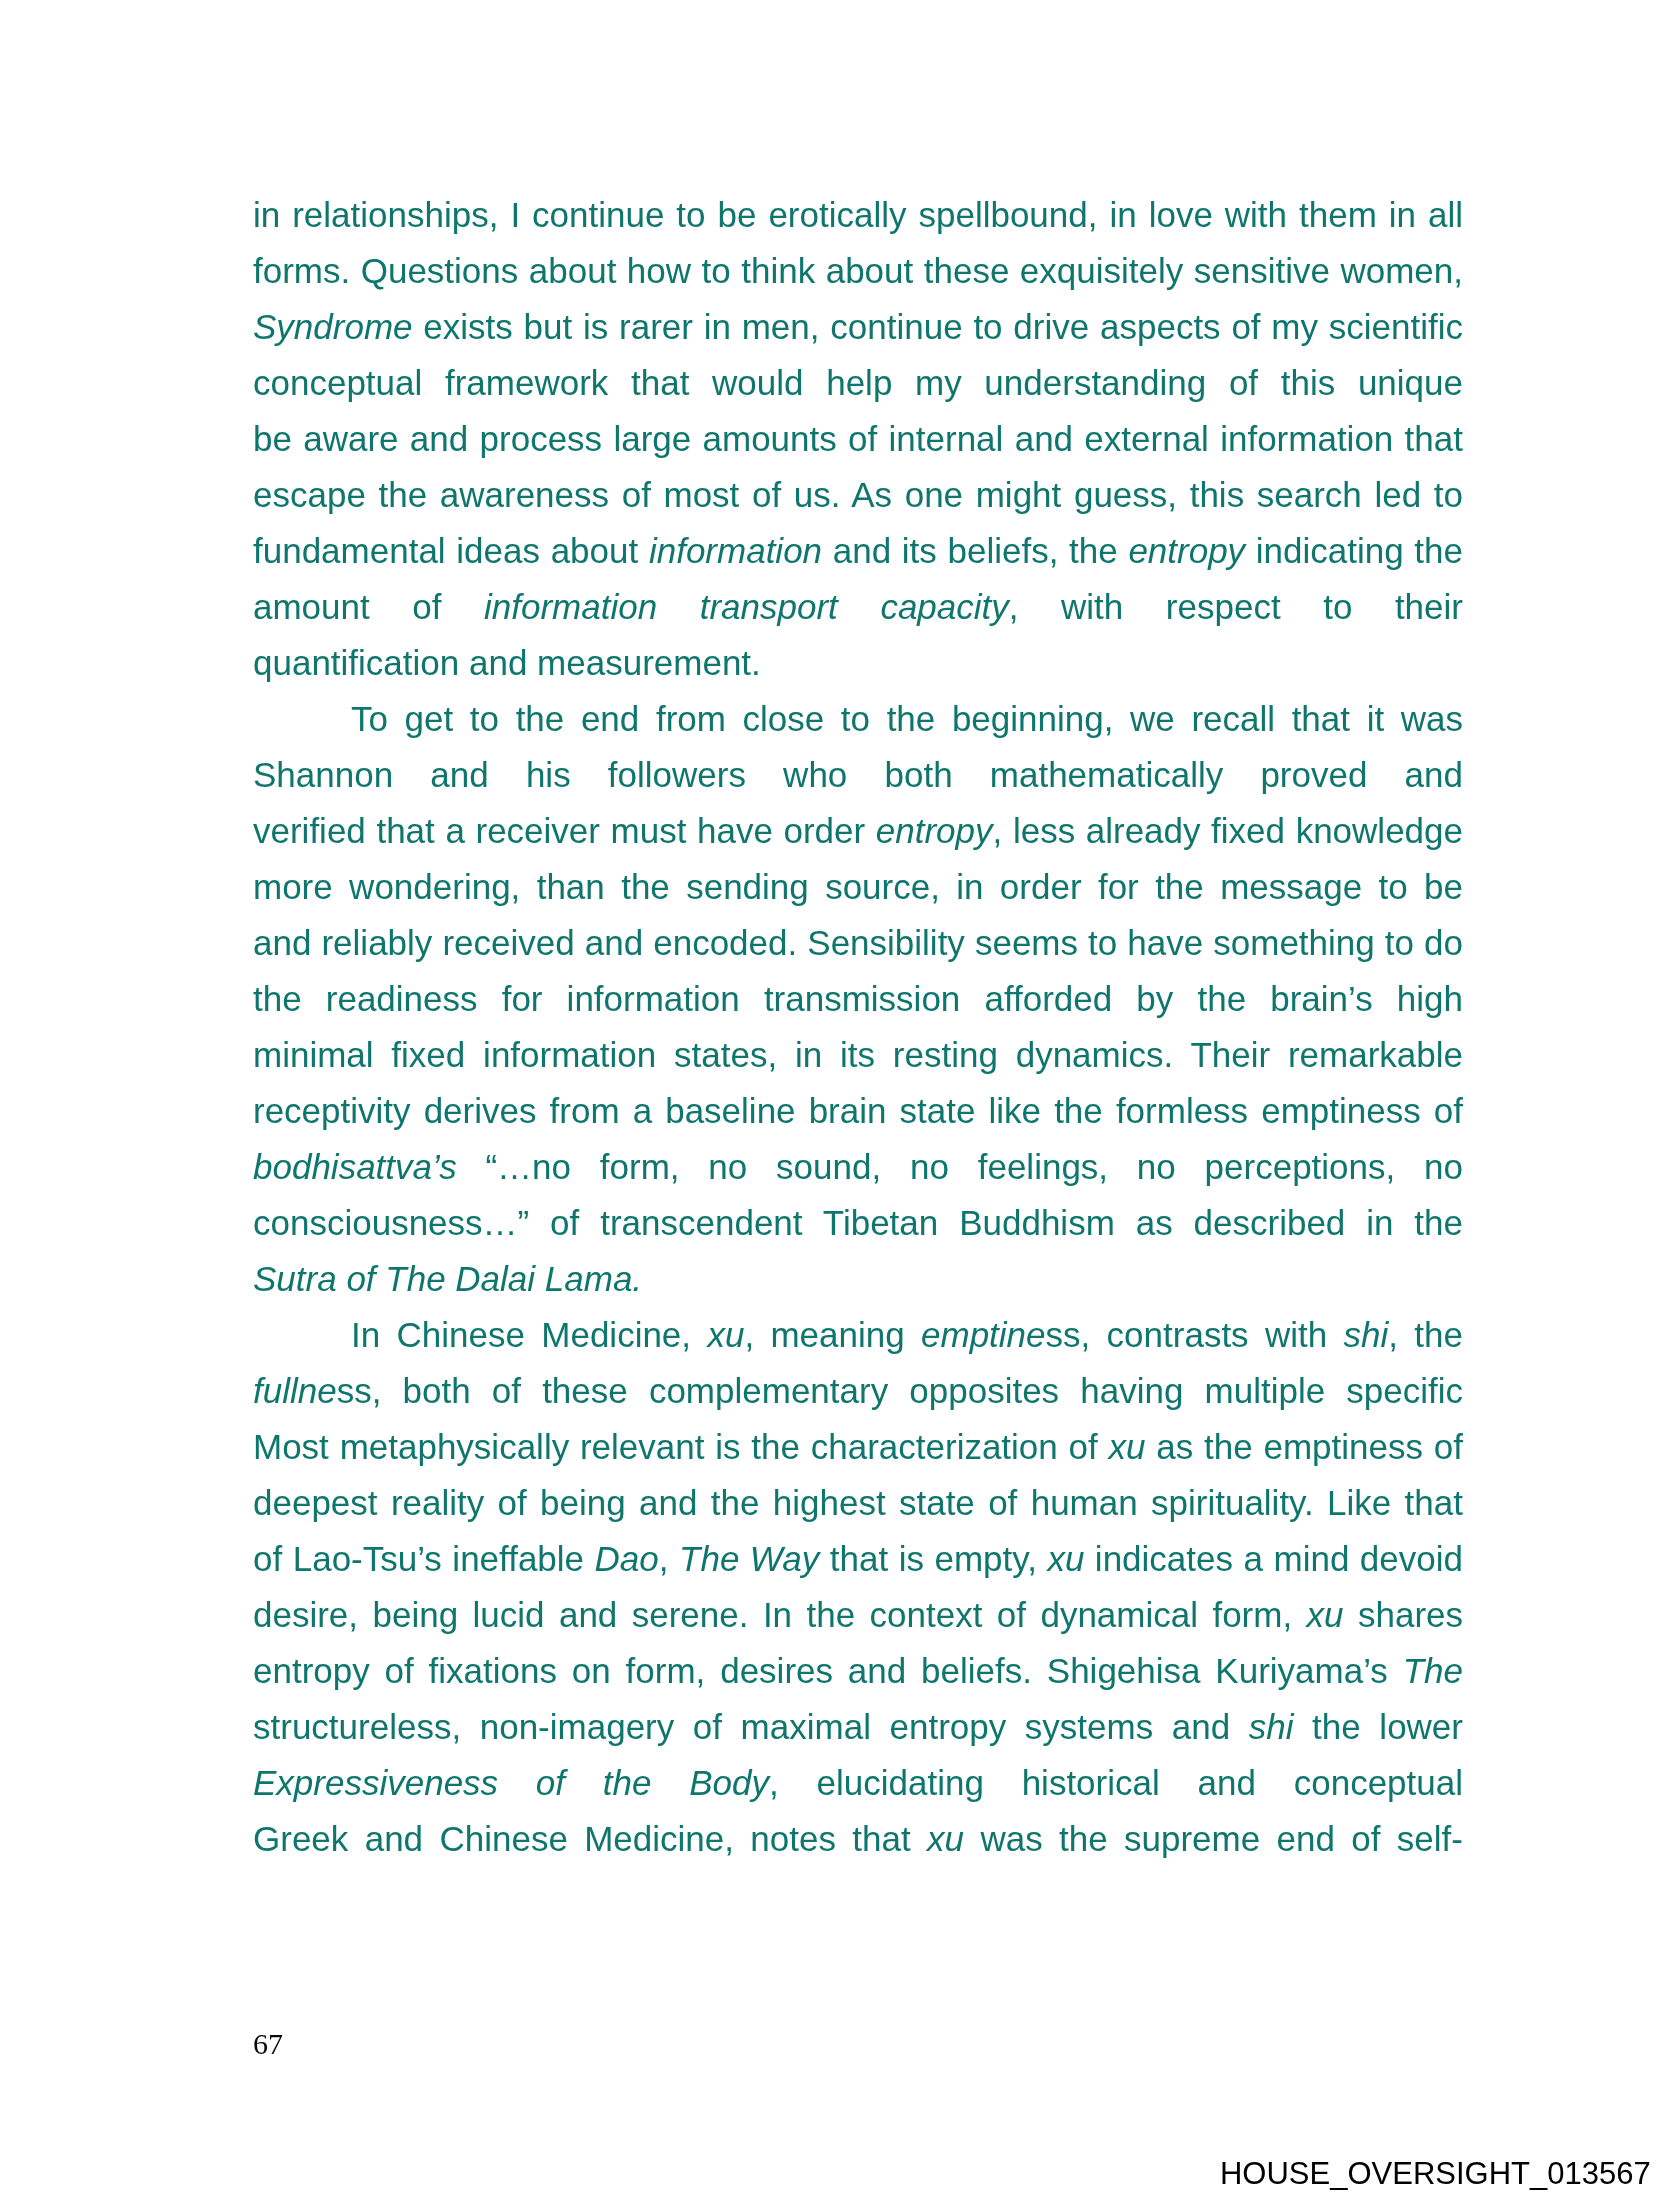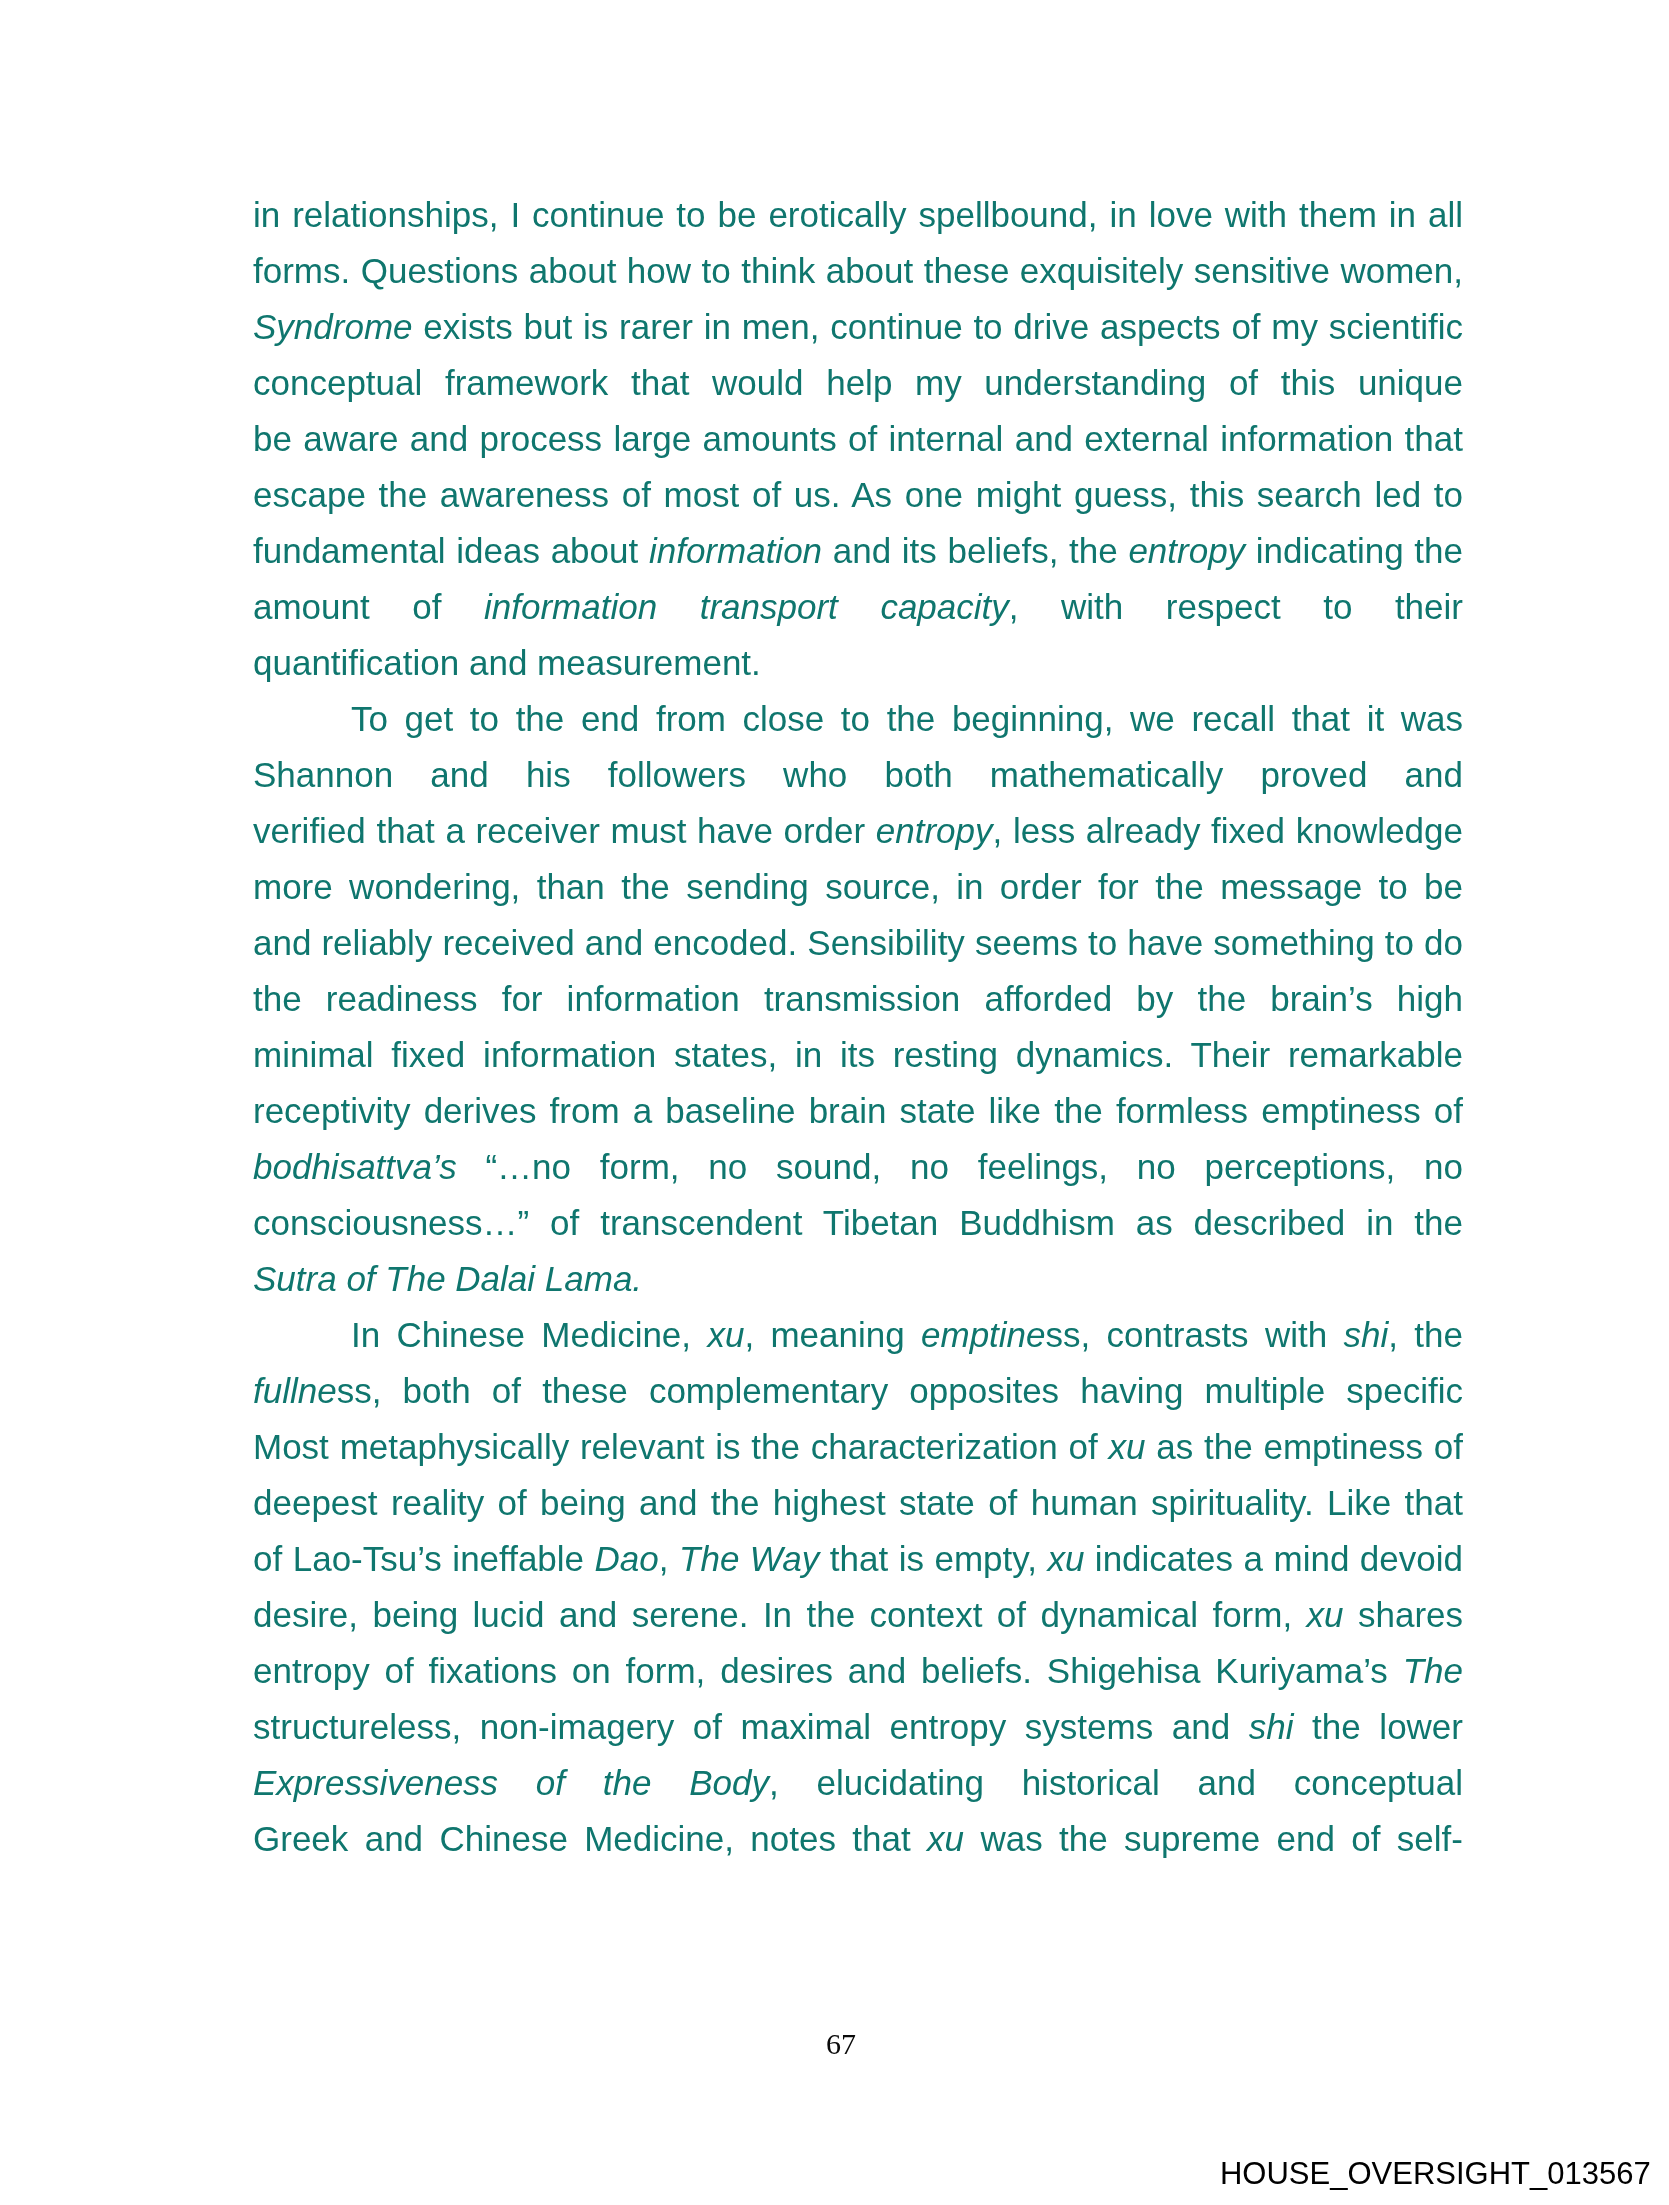--- a/index.html
+++ b/index.html
@@ -26,24 +26,23 @@
     text-align: justify;
     text-align-last: left;
     white-space: normal;
     color: #0f766e;
   }
   .line.justify { text-align-last: justify; }
   .line.indent { text-indent: 98px; }
   .it { font-style: italic; }
   .page-number {
     position: absolute;
-    left: 236px;
+    left: 253px;
     width: 1210px;
     top: 2027px;
-    text-align: center;
     font-family: "Liberation Serif", serif;
     font-size: 30px;
     color: #0a0a0a;
   }
   .bates-stamp {
     position: absolute;
     right: 18.3px;
     top: 2156px;
     font-family: "Liberation Sans", sans-serif;
     font-size: 31px;

